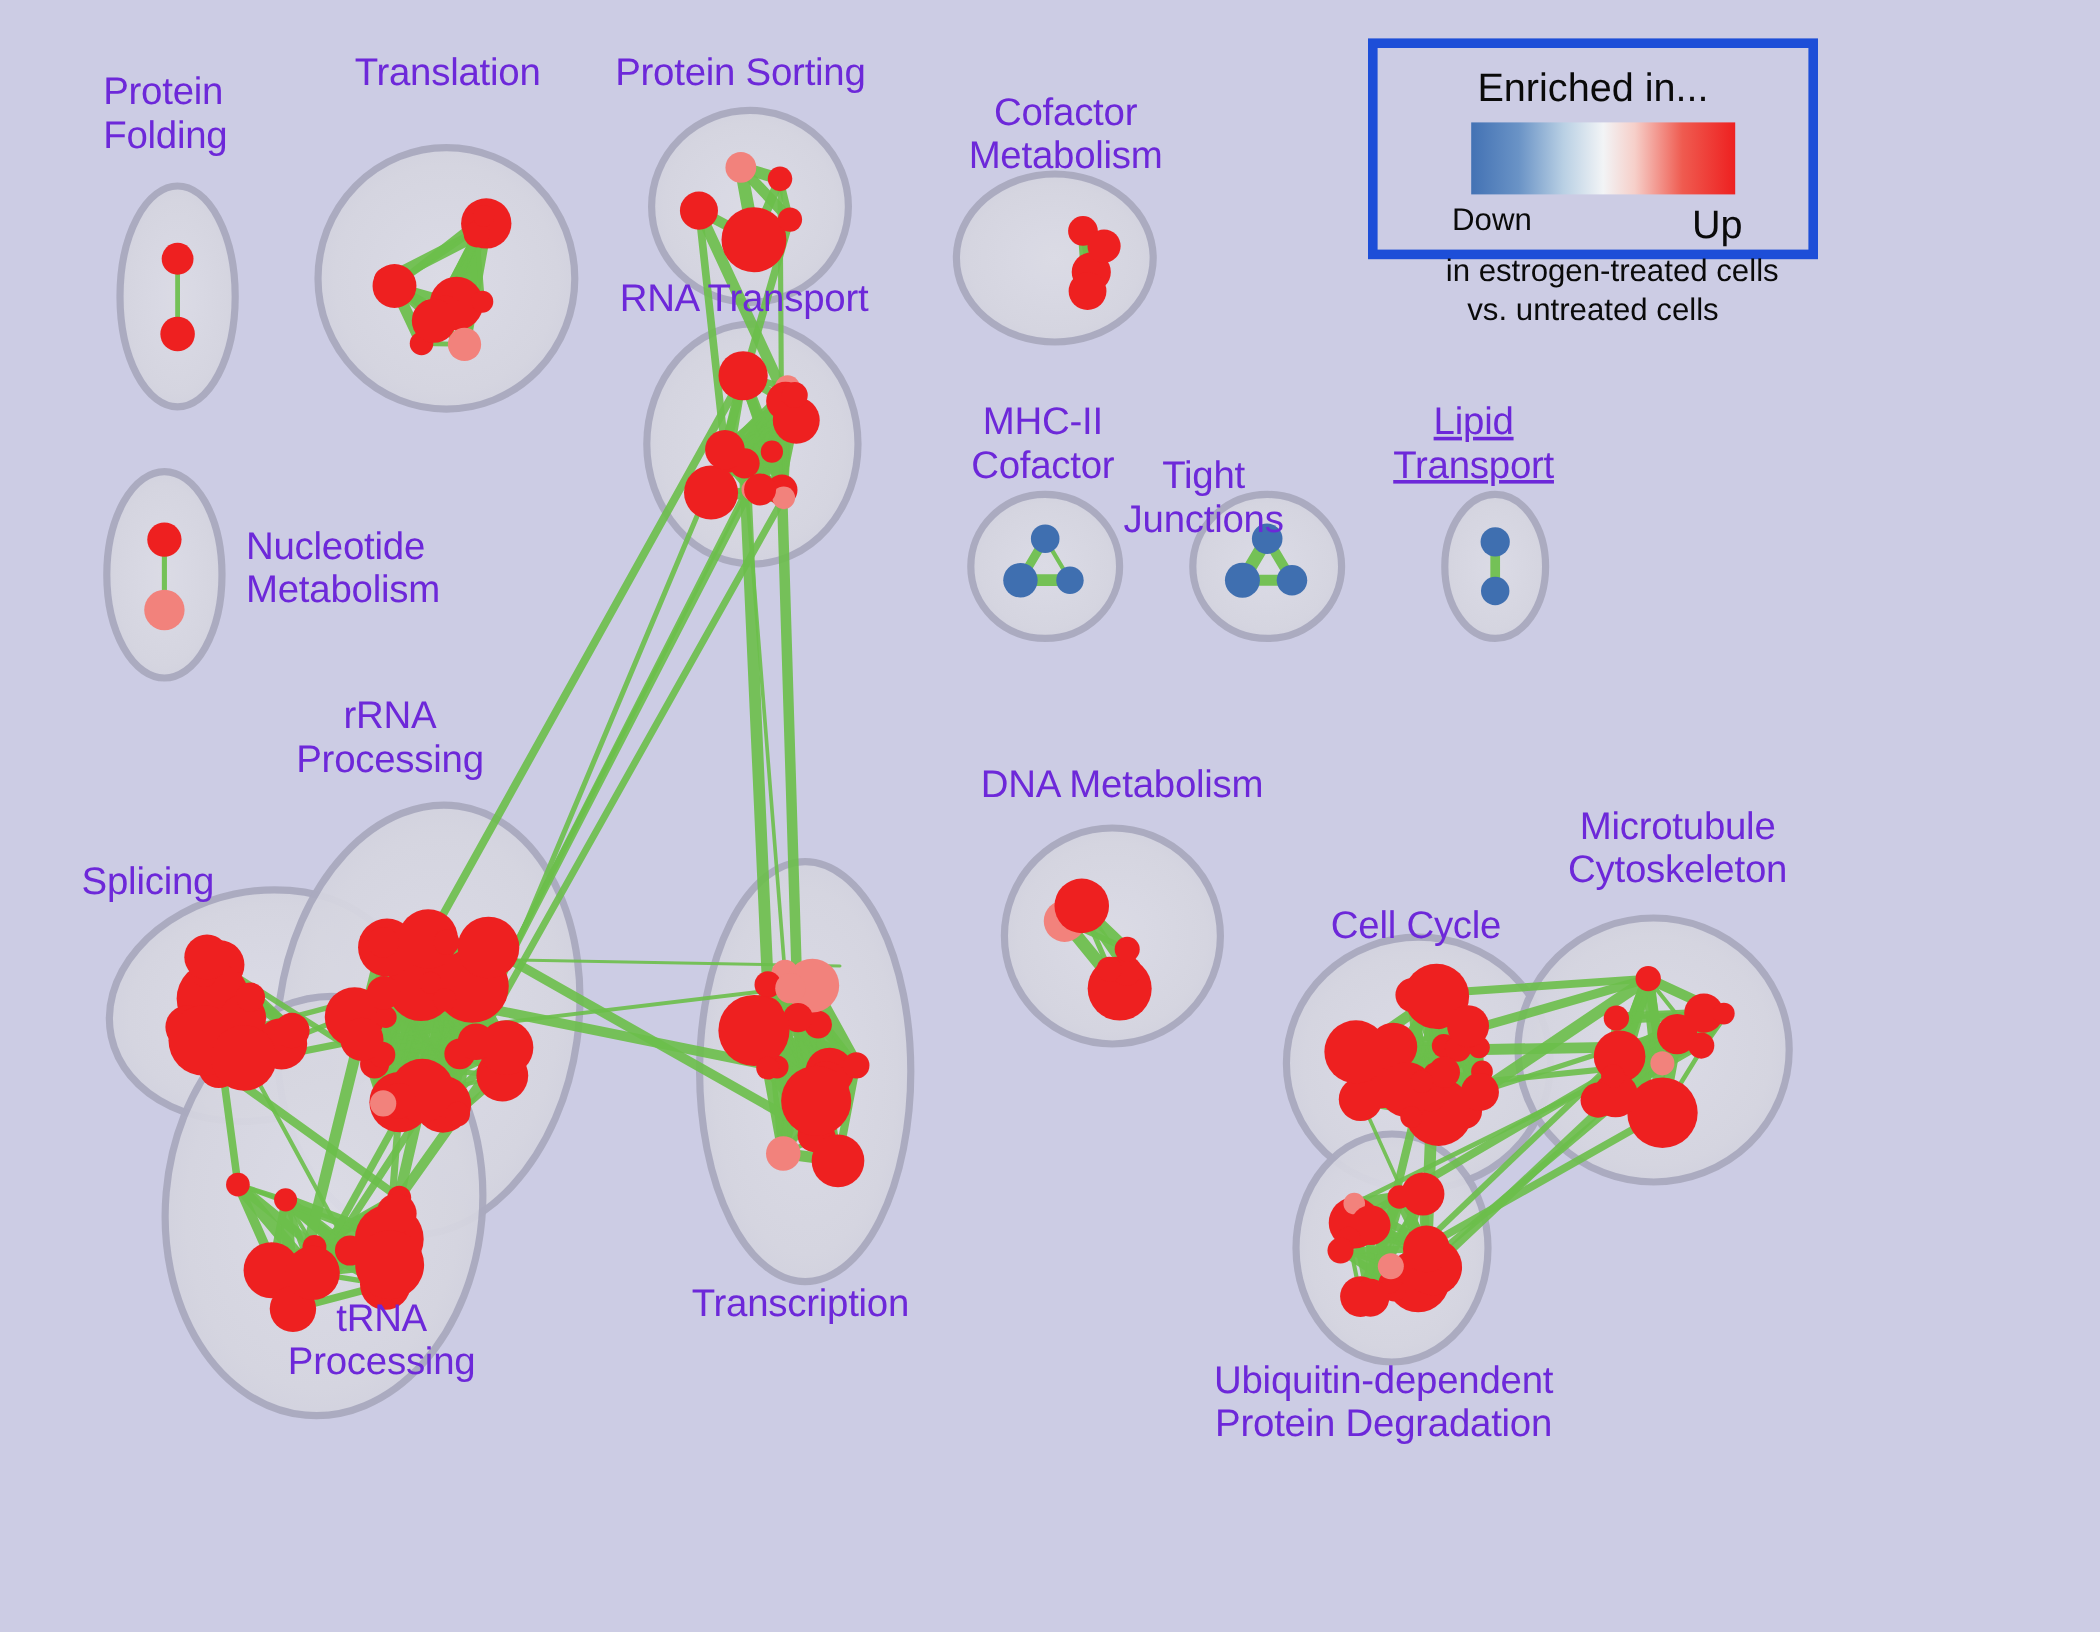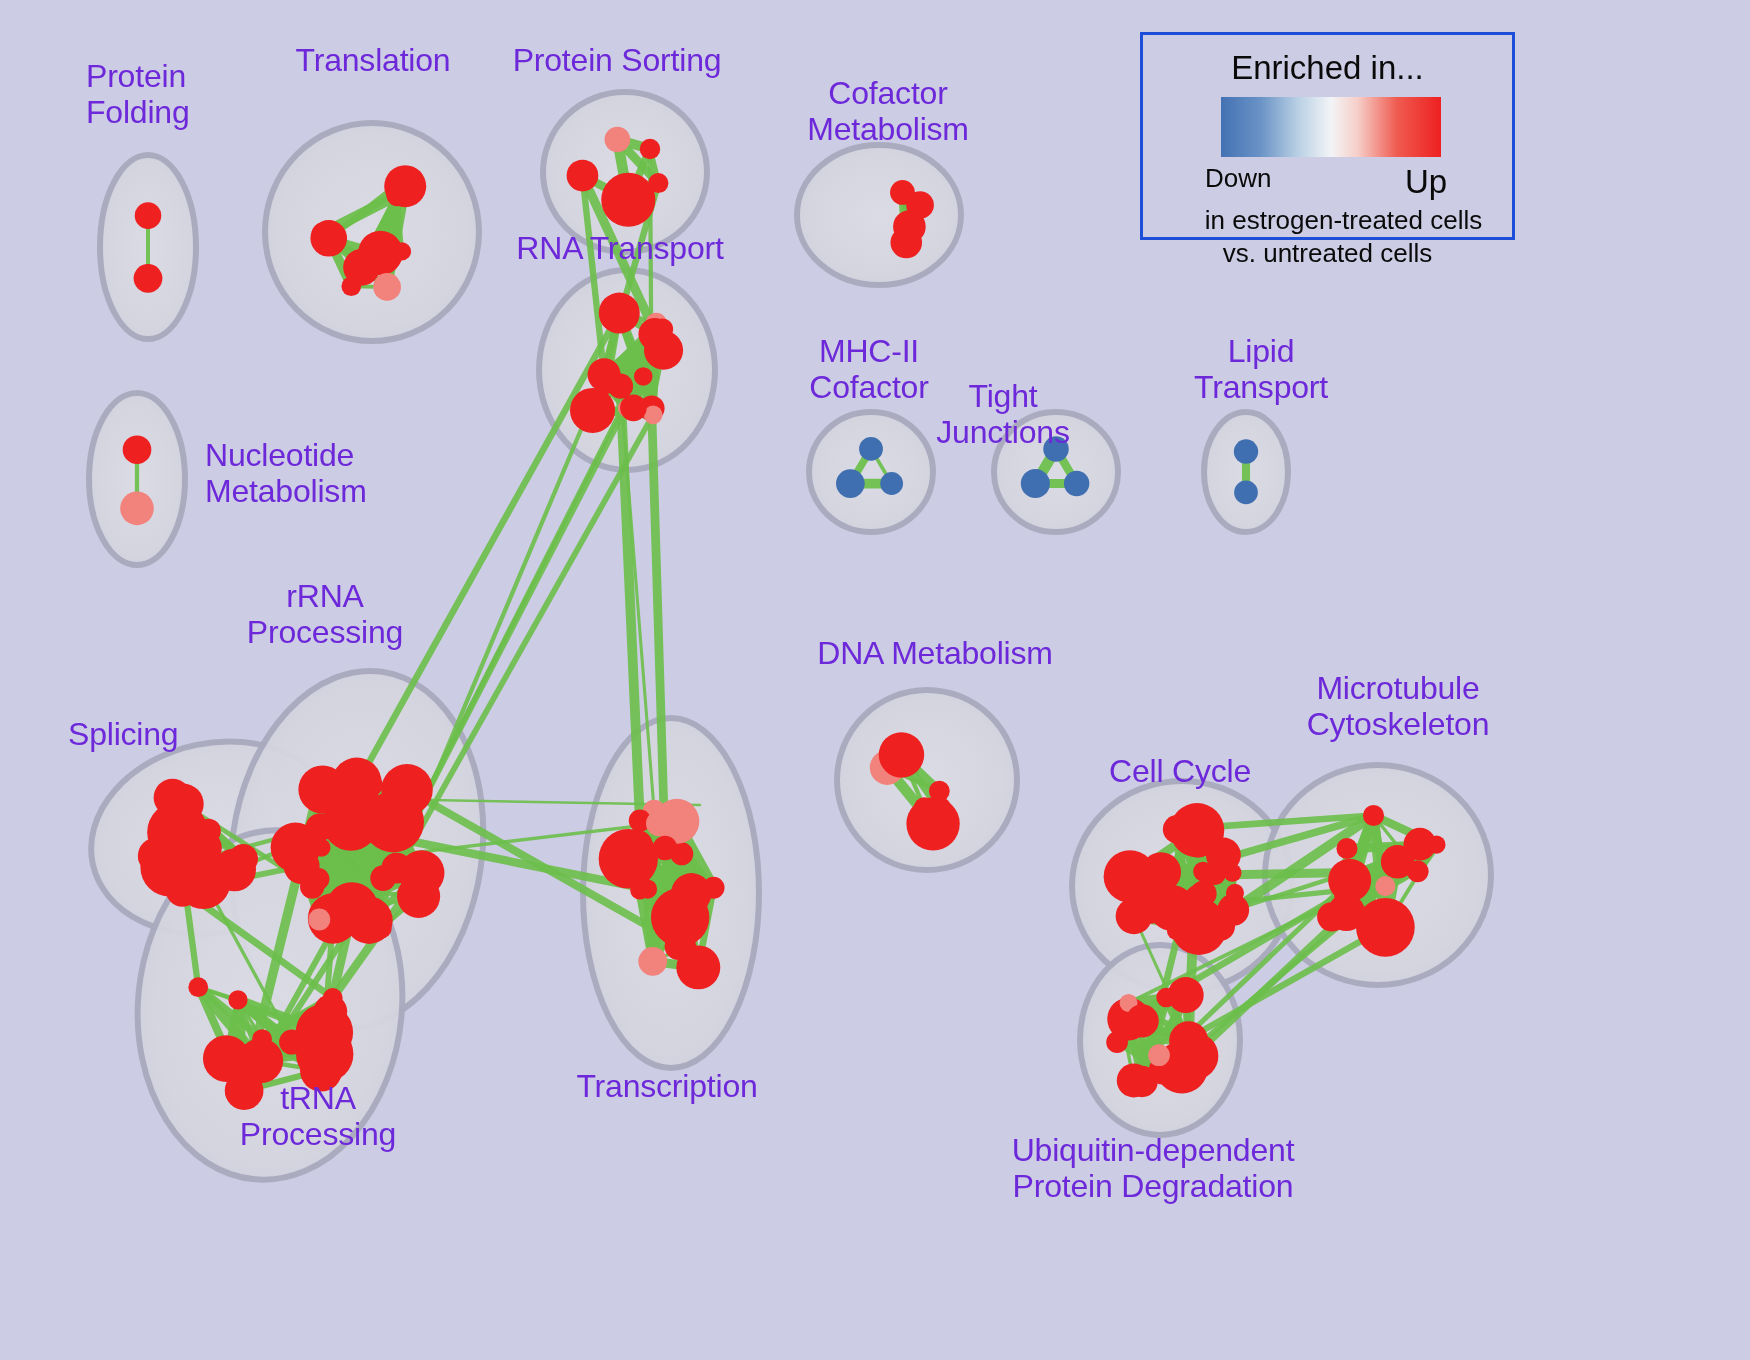--- a/index.html
+++ b/index.html
@@ -19,23 +19,23 @@
     line-height:1.13;
     white-space:pre;
     letter-spacing:-0.2px;
     font-family:"Liberation Sans", sans-serif;
   }
   .lbl.c{text-align:center;transform:translateX(-50%);}
   .lbl.l{text-align:left;}
   #legend{
     position:absolute;
     left:1140px;top:32px;
-    width:375px;height:208px;
+    width:375px;height:184px;
     background:#ccccE4;
-    border:3px solid #1d4ed8;
+    border:8px solid #1d4ed8;
     box-sizing:border-box;
   }
   #legend .ltitle{
     position:absolute;left:0;right:0;top:14px;
     text-align:center;font-size:33px;color:#0a0a0a;
   }
   #grad{
     position:absolute;left:78px;top:62px;width:220px;height:60px;
     background:linear-gradient(to right,#4372b4 0%,#6a93c6 18%,#b9d0e4 35%,#f2f4f6 50%,#f6cfc9 62%,#ef5b50 80%,#ee2020 100%);
   }
@@ -926,21 +926,21 @@
       <div class="lbl l" style="left: 205px; top: 437px;">Nucleotide
 Metabolism</div>
       <div class="lbl c" style="left: 617px; top: 42px;">Protein Sorting</div>
       <div class="lbl c" style="left: 620px; top: 230px;">RNA Transport</div>
       <div class="lbl c" style="left: 888px; top: 75px;">Cofactor
 Metabolism</div>
       <div class="lbl c" style="left: 869px; top: 333px;">MHC-II
 Cofactor</div>
       <div class="lbl c" style="left: 1003px; top: 333px; margin-top: 45px;">Tight
 Junctions</div>
-      <div class="lbl c" style="left: 1261px; top: 333px;">Lipid
+      <div class="lbl c" style="left: 1228px; top: 333px; text-decoration: underline;">Lipid
 Transport</div>
       <div class="lbl l" style="left: 68px; top: 716px;">Splicing</div>
       <div class="lbl c" style="left: 325px; top: 578px;">rRNA
 Processing</div>
       <div class="lbl c" style="left: 318px; top: 1080px;">tRNA
 Processing</div>
       <div class="lbl c" style="left: 667px; top: 1038px; margin-top: 30px;">Transcription</div>
       <div class="lbl c" style="left: 935px; top: 635px;">DNA Metabolism</div>
       <div class="lbl c" style="left: 1180px; top: 753px;">Cell Cycle</div>
       <div class="lbl c" style="left: 1398px; top: 670px;">Microtubule

